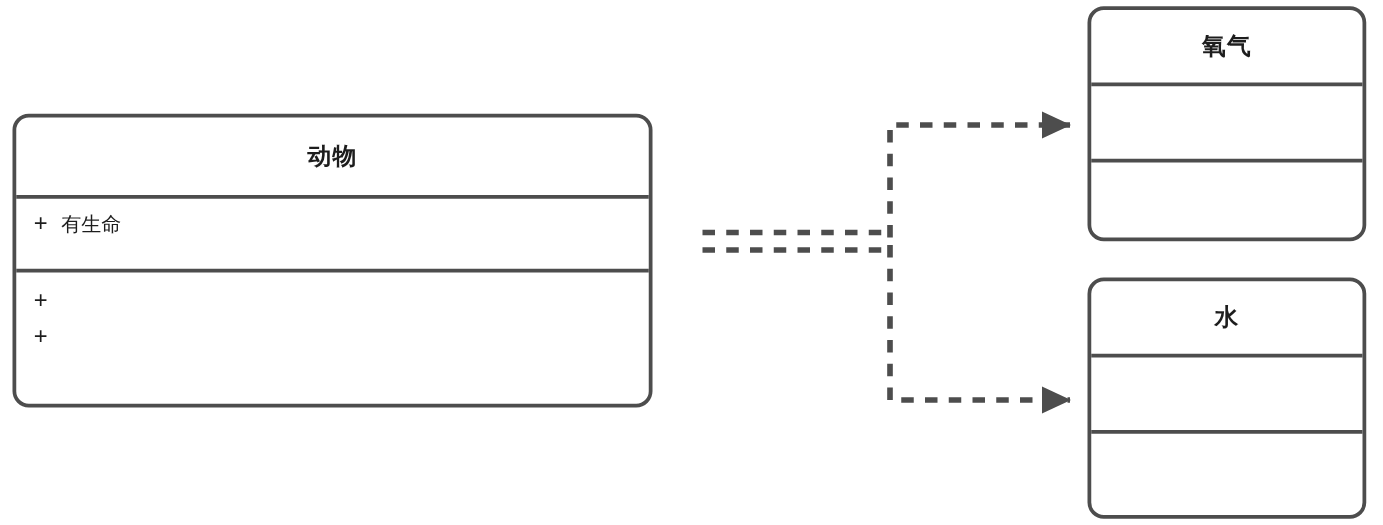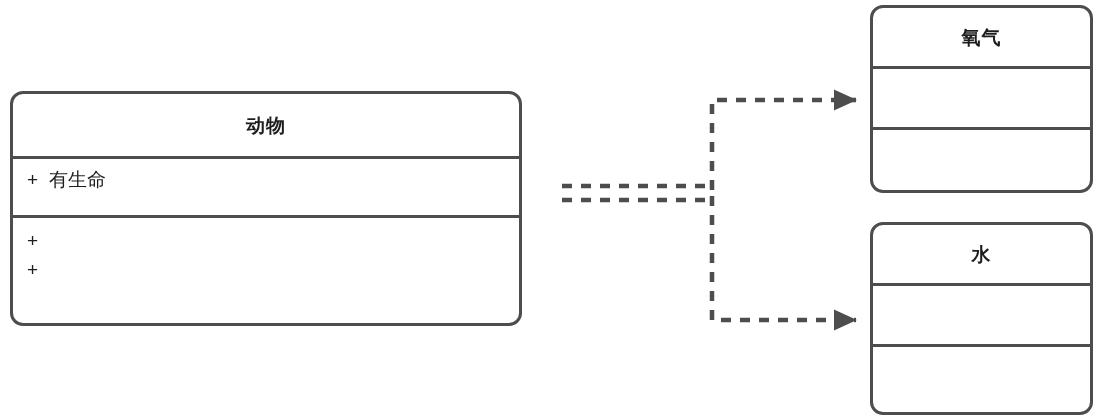--- a/index.html
+++ b/index.html
@@ -61,21 +61,21 @@
     line-height: 1.52;
     white-space: nowrap;
   }
   .member-visibility {
     width: 22px;
     flex: 0 0 22px;
     font-size: 19px;
     color: #1d1d1d;
   }
   .member-text {
-    font-size: 19px;
+    font-size: 16px;
     color: #1d1d1d;
   }
 
   
   #box-animal {
     left: 10px;
     top: 80px;
     width: 512px;
     height: 235px;
     margin-top: 11px;

